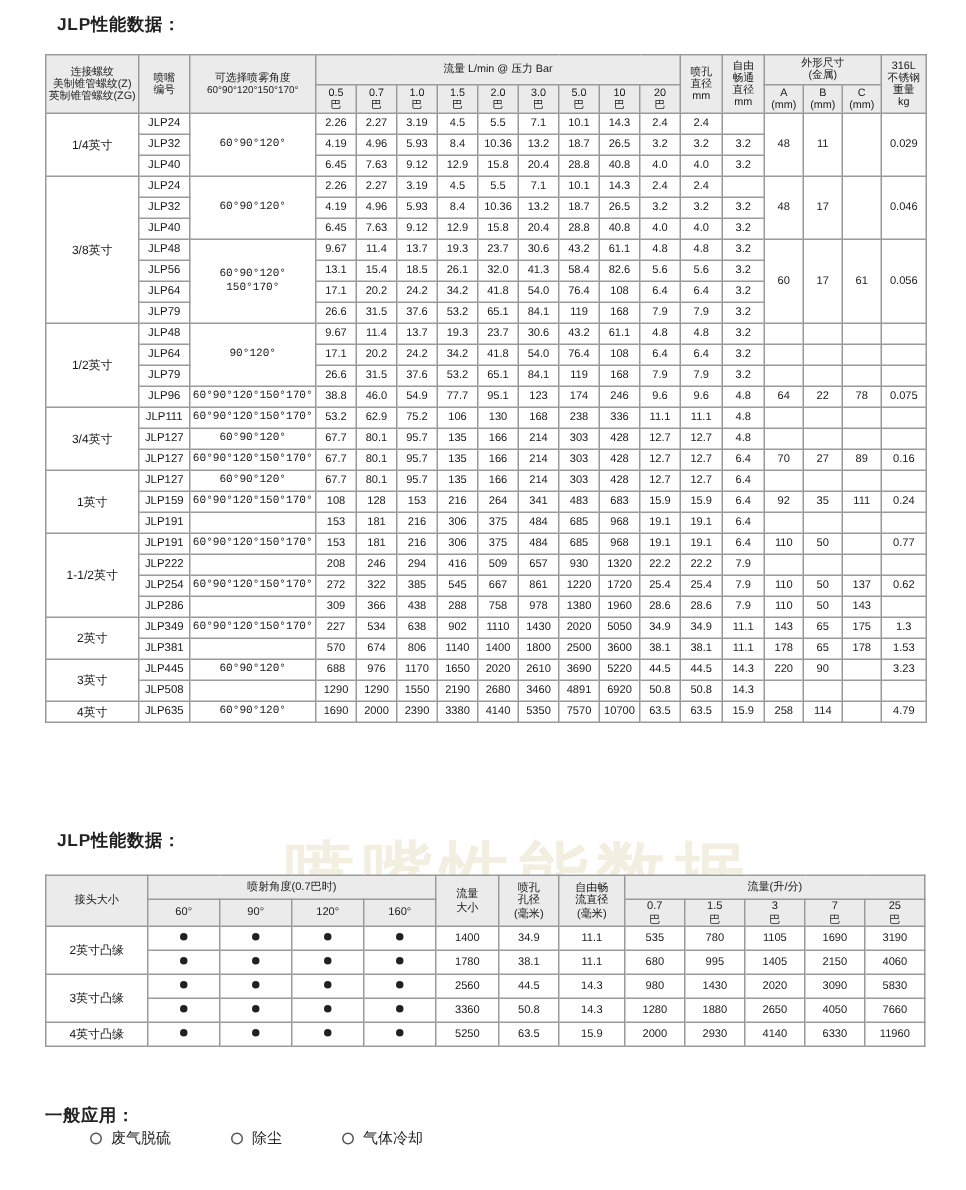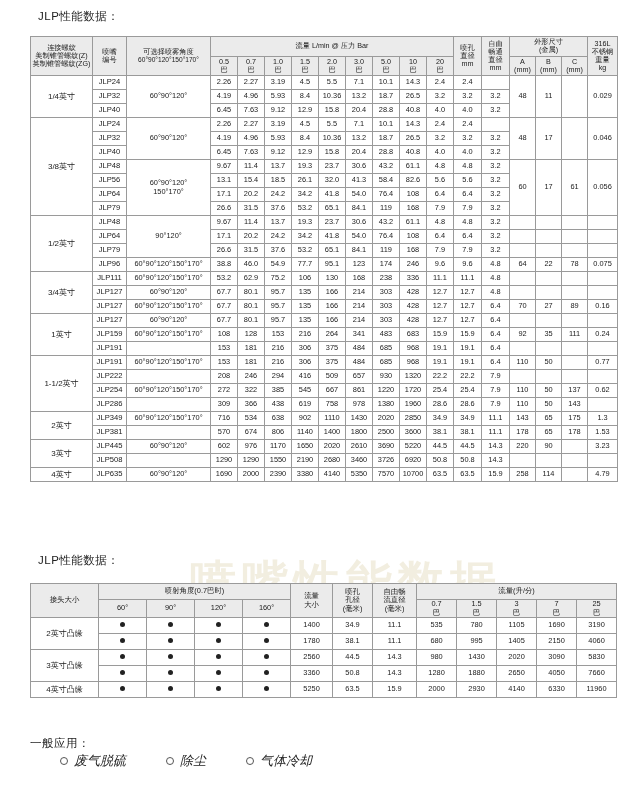--- a/index.html
+++ b/index.html
@@ -1,38 +1,38 @@
 <!DOCTYPE html>
 <html><head>
 <meta charset="utf-8">
 <style>
   html,body{margin:0;padding:0;background:#fff;}
   body{width:644px;height:793px;font-family:"Liberation Sans","DejaVu Sans",sans-serif;color:#1a1a1a;position:relative;overflow:hidden;}
   .page{position:relative;width:644px;height:793px;}
 
-  .sec-title{position:absolute;font-size:11.5px;font-weight:normal;color:#222;letter-spacing:.5px;}
+  .sec-title{position:absolute;font-size:11.5px;font-weight:bold;color:#222;letter-spacing:.5px;}
   .sec-title.t1{left:38px;top:9px;}
   .sec-title.t2{left:38px;top:553px;}
   .sec-title.t3{left:30px;top:716px;margin-top:20px;}
 
   table{border-collapse:collapse;table-layout:fixed;}
   .tbl1{position:absolute;left:30px;top:36px;width:584px;font-size:7.4px;}
   .tbl1 td,.tbl1 th{border:1px solid #9a9a9a;padding:0;text-align:center;vertical-align:middle;height:13px;line-height:1.15;}
   .tbl1 th{background:#ebebeb;font-weight:normal;font-size:7.2px;padding:1px 1px;}
   .lbl{font-size:7.2px;}
   .leftlabel{font-size:8px;}
-  .angle{font-size:7.4px;letter-spacing:0px;}
+  .angle{font-size:7.4px;letter-spacing:0px;font-family:Liberation Mono, monospace;}
   .nozzle{font-size:7.6px;}
 
   .tbl2{position:absolute;left:30px;top:583px;width:584px;font-size:7.4px;}
   .tbl2 td,.tbl2 th{border:1px solid #9a9a9a;padding:0;text-align:center;vertical-align:middle;height:15px;line-height:1.15;}
   .tbl2 th{background:#ebebeb;font-weight:normal;font-size:7.4px;}
   .dot{display:inline-block;width:5px;height:5px;border-radius:50%;background:#222;}
 
-  .apps{position:absolute;left:60px;top:752px;font-size:13px;color:#222;font-style:italic;}
+  .apps{position:absolute;left:60px;top:752px;font-size:10px;color:#222;}
   .apps span.item{display:inline-block;margin-right:40px;}
   .apps span.ring{display:inline-block;width:6px;height:6px;border:1px solid #555;border-radius:50%;margin-right:6px;vertical-align:middle;}
   .apps span.txt{vertical-align:middle;}
 
   .watermark{position:absolute;left:190px;top:552px;font-size:46px;color:#f2eee0;font-weight:bold;letter-spacing:6px;pointer-events:none;text-align:center;}
   .sub{font-size:6.6px;}
 </style>
 </head>
 <body>
 
@@ -495,45 +495,45 @@
           <td>50</td>
           <td>137</td>
           <td>0.62</td>
         </tr>
         <tr>
           <td class="nozzle">JLP286</td>
           <td class="angle"></td>
           <td>309</td>
           <td>366</td>
           <td>438</td>
-          <td>619</td>
+          <td>288</td>
           <td>758</td>
           <td>978</td>
           <td>1380</td>
           <td>1960</td>
           <td>28.6</td>
           <td>28.6</td>
           <td>7.9</td>
           <td>110</td>
           <td>50</td>
           <td>143</td>
           <td></td>
         </tr>
         <tr>
           <td rowspan="2" class="leftlabel">2英寸</td>
           <td class="nozzle">JLP349</td>
           <td class="angle">60°90°120°150°170°</td>
-          <td>716</td>
+          <td>227</td>
           <td>534</td>
           <td>638</td>
           <td>902</td>
           <td>1110</td>
           <td>1430</td>
           <td>2020</td>
-          <td>2850</td>
+          <td>5050</td>
           <td>34.9</td>
           <td>34.9</td>
           <td>11.1</td>
           <td>143</td>
           <td>65</td>
           <td>175</td>
           <td>1.3</td>
         </tr>
         <tr>
           <td class="nozzle">JLP381</td>
@@ -551,21 +551,21 @@
           <td>11.1</td>
           <td>178</td>
           <td>65</td>
           <td>178</td>
           <td>1.53</td>
         </tr>
         <tr>
           <td rowspan="2" class="leftlabel">3英寸</td>
           <td class="nozzle">JLP445</td>
           <td class="angle">60°90°120°</td>
-          <td>602</td>
+          <td>688</td>
           <td>976</td>
           <td>1170</td>
           <td>1650</td>
           <td>2020</td>
           <td>2610</td>
           <td>3690</td>
           <td>5220</td>
           <td>44.5</td>
           <td>44.5</td>
           <td>14.3</td>
@@ -576,21 +576,21 @@
         </tr>
         <tr>
           <td class="nozzle">JLP508</td>
           <td class="angle"></td>
           <td>1290</td>
           <td>1290</td>
           <td>1550</td>
           <td>2190</td>
           <td>2680</td>
           <td>3460</td>
-          <td>3726</td>
+          <td>4891</td>
           <td>6920</td>
           <td>50.8</td>
           <td>50.8</td>
           <td>14.3</td>
           <td></td>
           <td></td>
           <td></td>
           <td></td>
         </tr>
         <tr>

